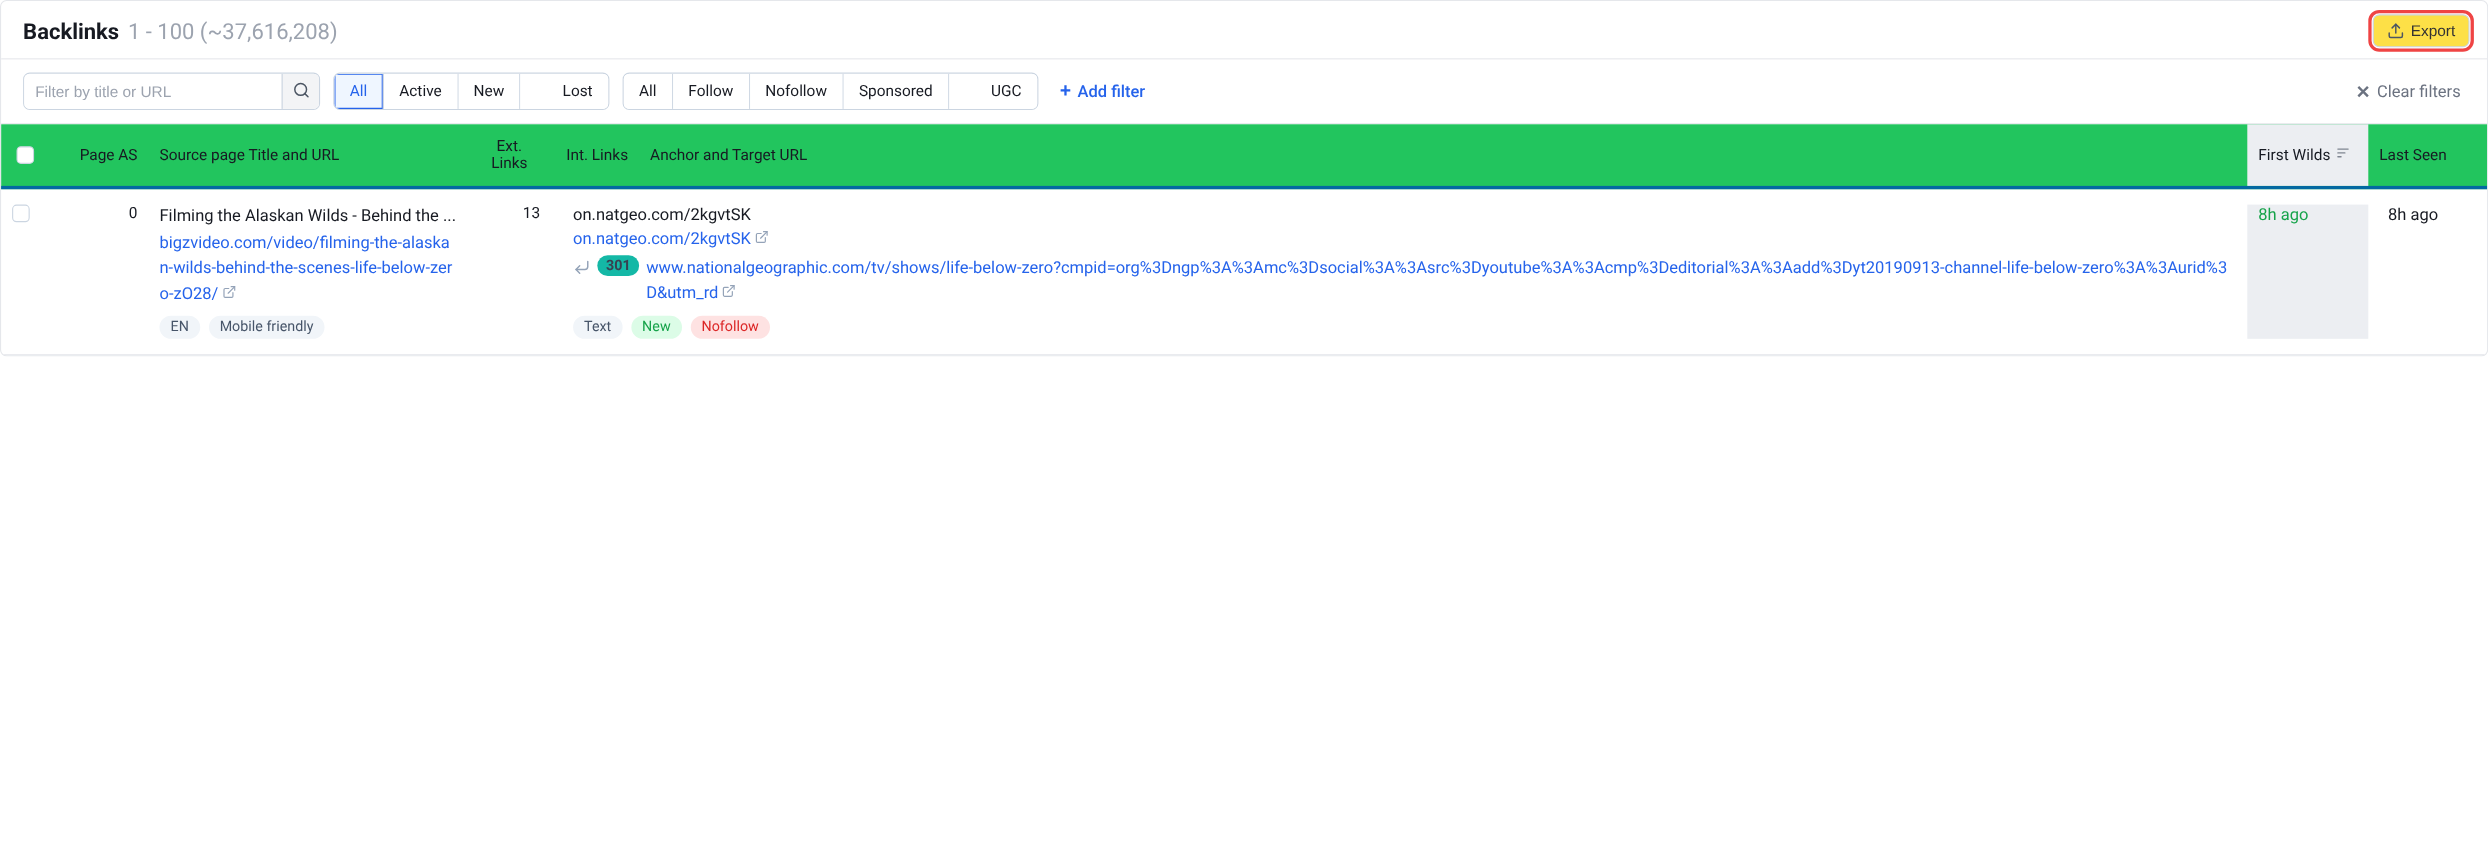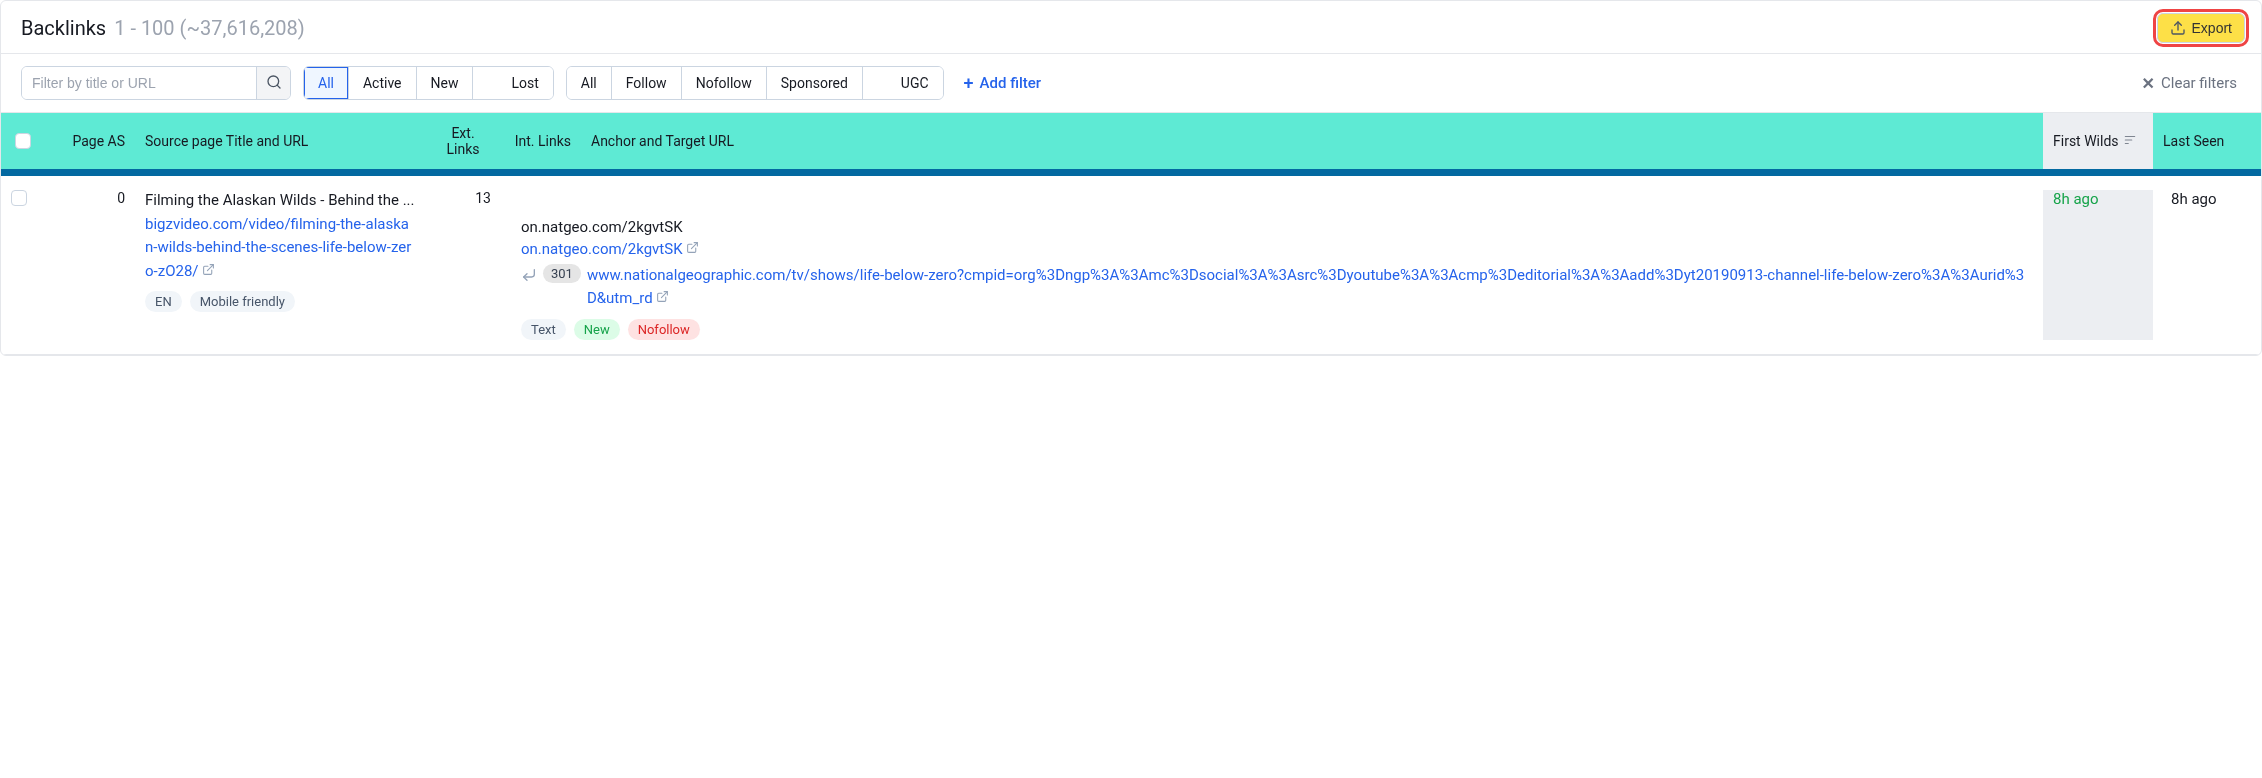--- a/index.html
+++ b/index.html
@@ -21,21 +21,21 @@
       padding: 12px 16px 10px 20px;
       border-bottom: 1px solid #e5e7eb;
     }
     .title-wrap {
       display: flex;
       align-items: baseline;
       gap: 8px;
     }
     .title {
       font-size: 20px;
-      font-weight: 400;
+      font-weight: 700;
       color: #171a22;
     }
     .count {
       font-size: 20px;
       color: #9ca3af;
       font-weight: 400;
     }
     .export-btn {
       display: flex;
       align-items: center;
@@ -133,22 +133,22 @@
       gap: 6px;
       color: #6b7280;
       cursor: pointer;
       font-size: 15px;
       padding: 6px 8px;
     }
     .x-icon { font-size: 16px; font-weight: 700; }
 
     .table-header {
       display: flex;
-      background: #5eead4;
-      border-bottom: 7px solid #0369a1;
+      background: #22c55e;
+      border-bottom: 3px solid #0369a1;
       font-size: 14px;
       color: #171a22;
     }
     .table-header .cell {
       padding: 12px 10px;
       display: flex;
       align-items: center;
       gap: 4px;
     }
     .col-check { width: 44px; justify-content: center; }
@@ -163,21 +163,21 @@
 
     .row {
       display: flex;
       border-bottom: 1px solid #e5e7eb;
       padding-top: 14px;
       padding-bottom: 14px;
     }
     .row .cell {
       padding: 0 10px;
     }
-    .row .col-anchor { padding-left: 20px; margin-top: 28px; }
+    .row .col-anchor { padding-left: 20px; }
     .row .col-last { padding-left: 18px; }
     .row .col-as, .row .col-ext, .row .col-int { text-align: right; }
 
     input[type="checkbox"].box {
       width: 16px;
       height: 16px;
       border-radius: 4px;
       border: 1px solid #cbd5e1;
       appearance: none;
       cursor: pointer;
@@ -211,21 +211,21 @@
     }
     .pill {
       padding: 3px 10px;
       border-radius: 12px;
       font-size: 13px;
       background: #f1f5f9;
       color: #475569;
     }
     .pill.green { background: #dcfce7; color: #16a34a; }
     .pill.redtext { background: #fee2e2; color: #dc2626; }
-    .pill.code301 { background: #e5e5e5; color: #374151; font-weight: 400; padding: 2px 8px; }
+    .pill.code301 { background: #14b8a6; color: #374151; font-weight: 700; padding: 2px 8px; }
 
     .anchor-text { color: #171a22; font-size: 15px; margin-bottom: 2px; }
     .target-line { display: flex; align-items: flex-start; gap: 6px; margin-top: 2px; }
     .redirect-icon { color: #94a3b8; margin-top: 3px; }
     .first-seen { color: #16a34a; font-size: 15px; }
     .last-seen { color: #171a22; font-size: 15px; }
   </style>
 </head>
 <body>
 

